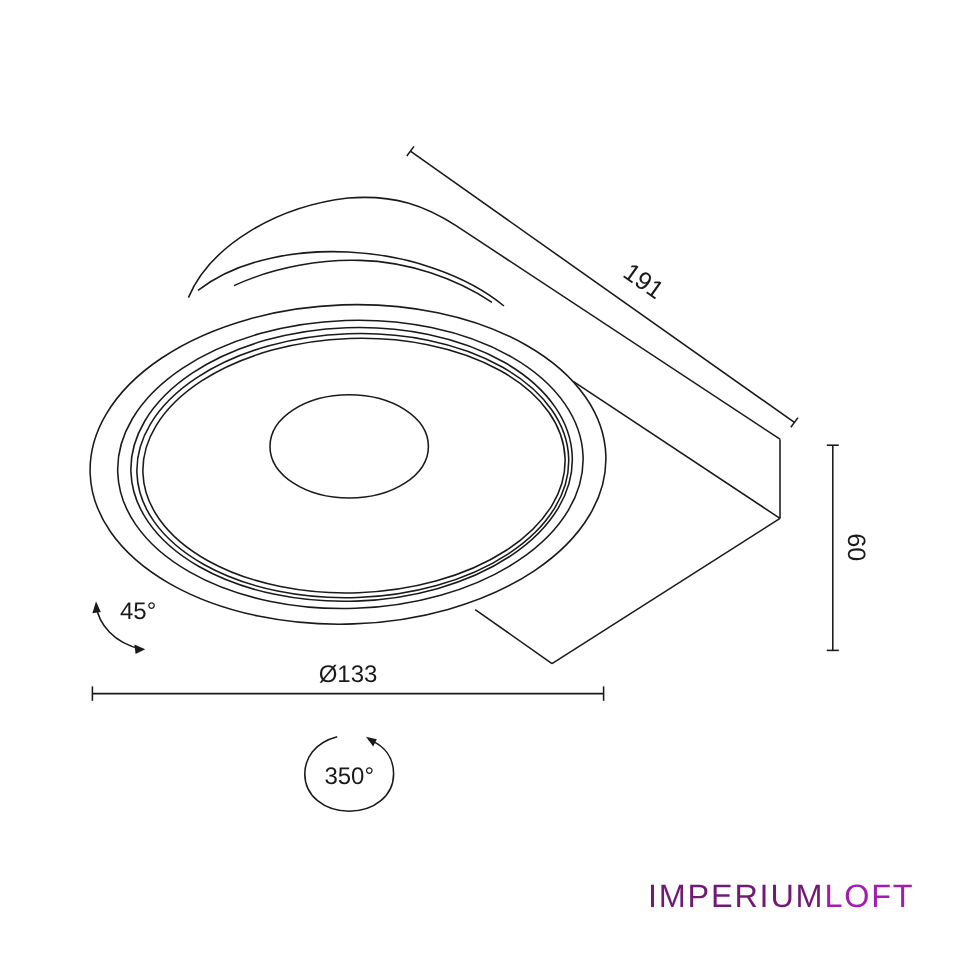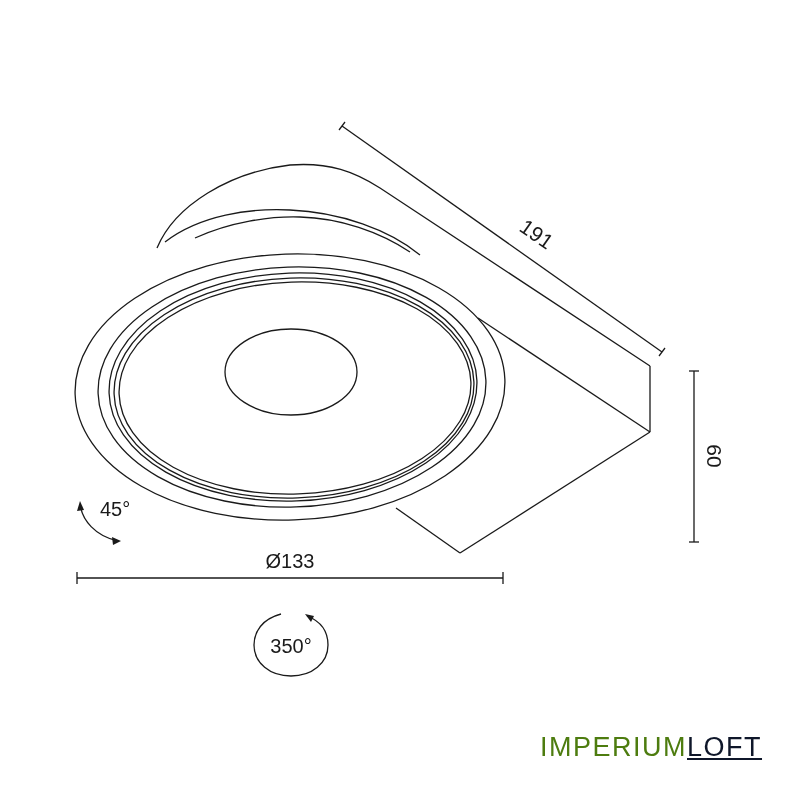--- a/index.html
+++ b/index.html
@@ -34,22 +34,22 @@
       position: absolute;
       left: 540px;
       top: 734px;
       font-family: "Liberation Sans", sans-serif;
       font-size: 27px;
       font-weight: 300;
       letter-spacing: 1.5px;
       line-height: 1;
       white-space: nowrap;
     }
-    .logo .p1 { color: #4d7c0f; }
-    .logo .p2 { color: #0f172a; text-decoration: underline; }
+    .logo .p1 { color: #701a75; }
+    .logo .p2 { color: #a21caf; }
   </style>
 </head>
 <body>
 
 <div class="canvas">
   <svg class="drawing" viewBox="0 0 800 800">
 
     <g>
 
       <path class="ln" d="M157,248 C175,205 230,172 290,165 C330,162 355,172 380,188 L650,366"></path>

